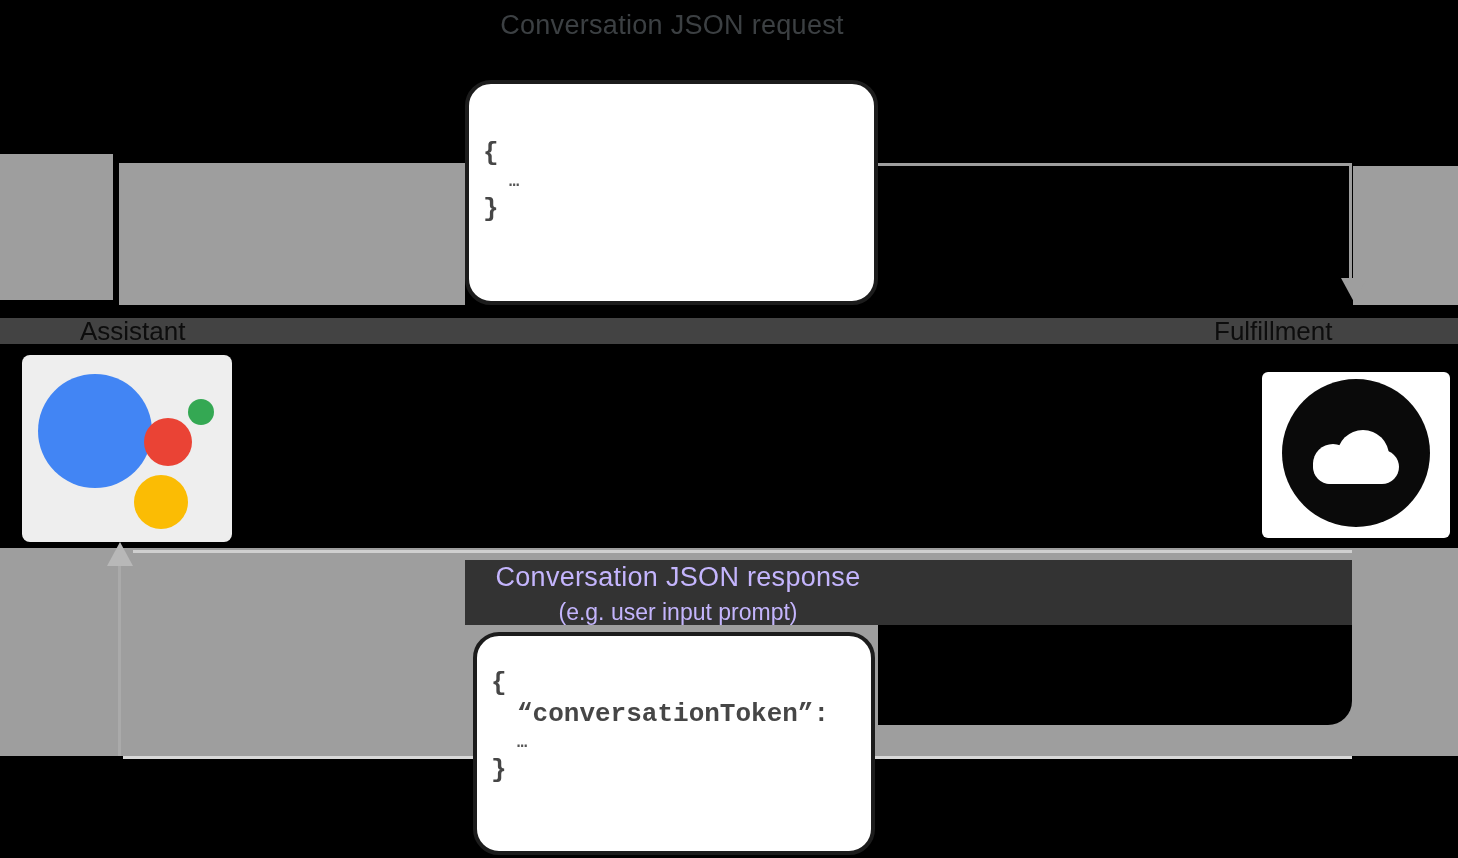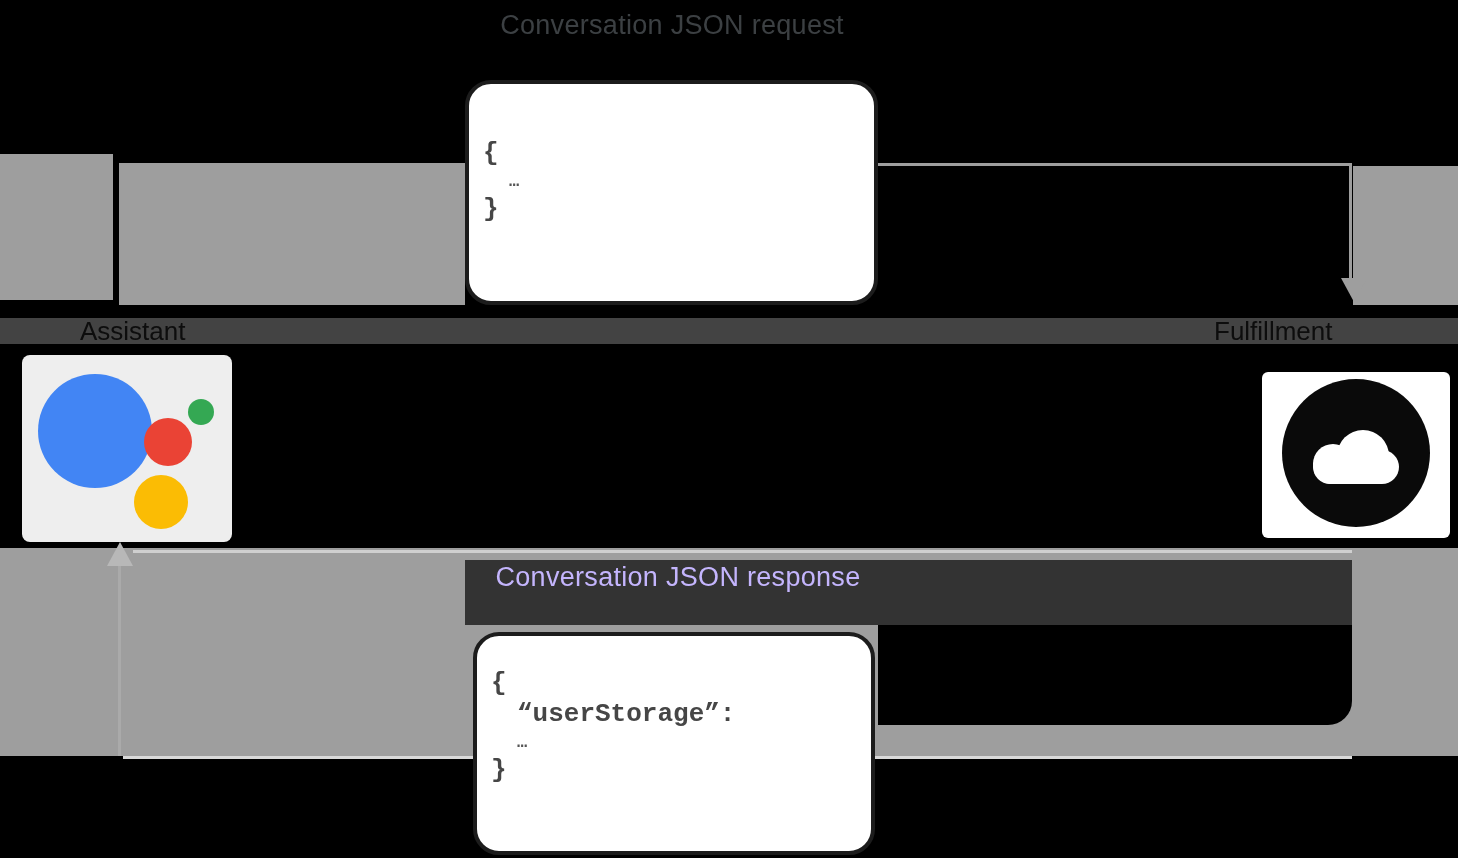--- a/index.html
+++ b/index.html
@@ -128,20 +128,21 @@
 <div class="abs band" id="band-bottom"></div>
 <div class="abs" id="resp-text-panel"></div>
 <div class="abs" id="resp-black-panel"></div>
 <div class="abs" id="resp-shaft"></div>
 <div class="abs" id="resp-vert"></div>
 <div class="abs" id="resp-bottom-line"></div>
 <div class="abs tri" id="resp-arrowhead"></div>
 
 <div class="abs flow-title" id="resp-title">
   <div class="l1">Conversation JSON response</div>
+  <div class="l2">(e.g. user input prompt)</div>
 </div>
 
 <div class="abs json-box" id="resp-box">
   <div class="json-line">{</div>
-  <div class="json-line field">“userStorage”:</div>
+  <div class="json-line field">“conversationToken”:</div>
   <div class="json-line ellipsis">…</div>
   <div class="json-line">}</div>
 </div>
 
 </body></html>

